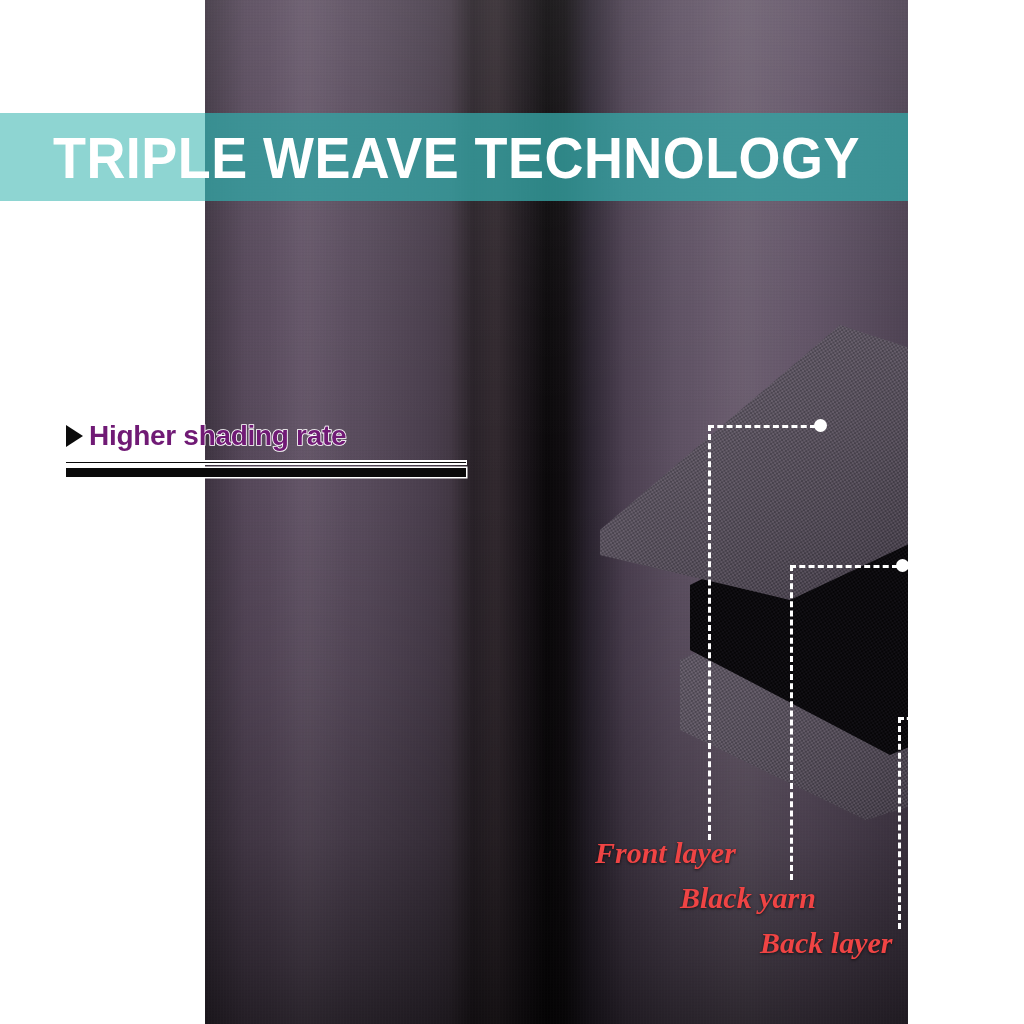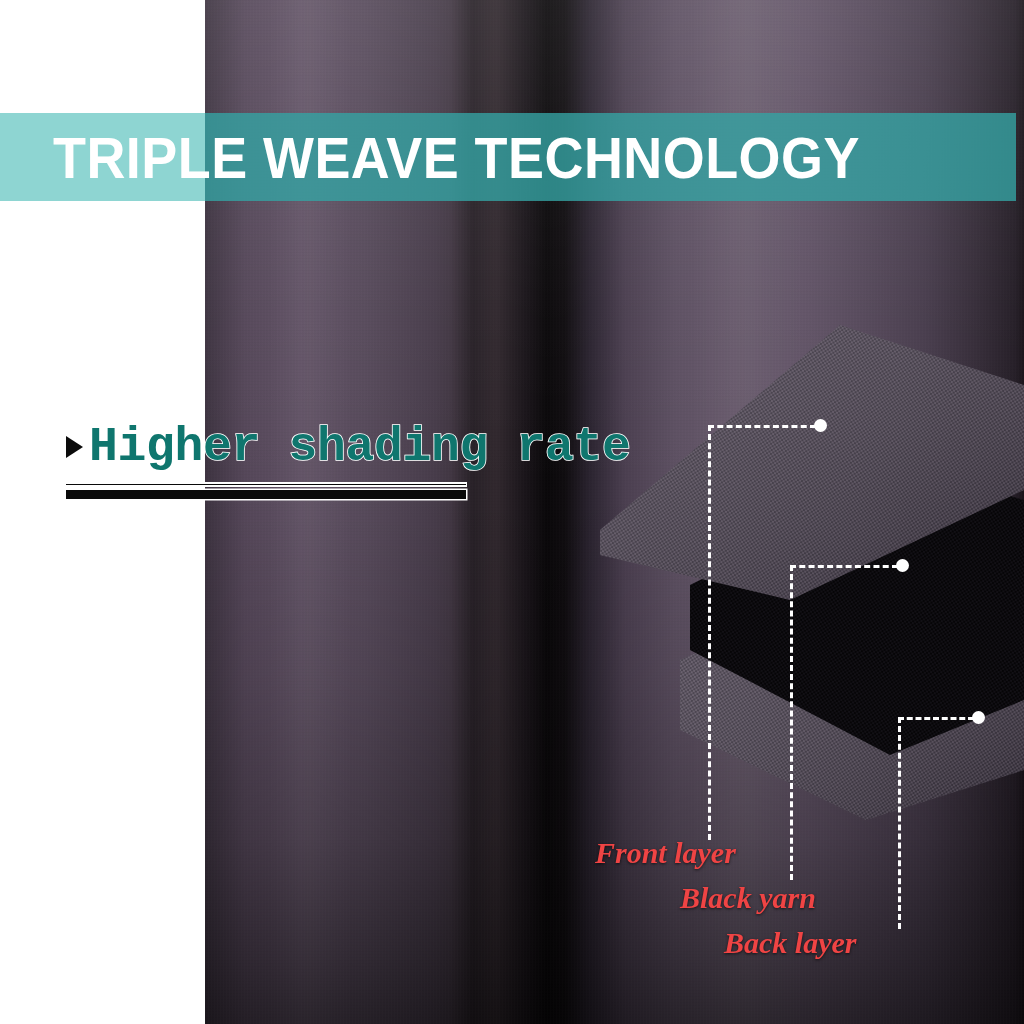--- a/index.html
+++ b/index.html
@@ -1,20 +1,20 @@
 <!DOCTYPE html>
 <html><head>
 <meta charset="utf-8">
 <style>
   * { margin:0; padding:0; box-sizing:border-box; }
   html,body { width:1024px; height:1024px; background:#fff; overflow:hidden; }
 
   #stage {
     position:relative;
-    width:1024px; height:1024px;
+    width:908px; height:1024px;
     background:#ffffff;
     font-family:"Liberation Sans", sans-serif;
     overflow:hidden;
   }
 
   
   .curtain-photo{
     position:absolute; left:205px; top:0; width:819px; height:1024px;
     overflow:hidden;
     background:#4a3f4d;
@@ -102,22 +102,22 @@
   .feature .row{ display:flex; align-items:center; white-space:nowrap; }
   .tri{
     width:0;height:0;
     border-left:17px solid #0b0b0b;
     border-top:11px solid transparent;
     border-bottom:11px solid transparent;
     margin-right:6px;
     filter: drop-shadow(0 0 1.2px #fff);
   }
   .ftext{
-    font-family:Liberation Mono, monospace;
-    font-size:48px; font-weight:bold; color:#0f766e;
+    font-family:Liberation Sans, sans-serif;
+    font-size:28px; font-weight:bold; color:#701a75;
     letter-spacing:-0.3px;
     -webkit-text-stroke:1.6px #ffffff;
     paint-order:stroke fill;
     text-shadow:
       0 0 1px #fff, 0 0 1px #fff;
   }
   .underline{ position:relative; margin-top:9px; }
   .ul-thin{
     height:3px; background:#0a0a0a;
     border-top:1.5px solid #fff; border-bottom:1.5px solid #fff;
@@ -223,15 +223,15 @@
   <span class="layer-label" style="left:595px; top:836px;">Front layer</span>
 
   <span class="dot" style="left:896px; top:559px;"></span>
   <span class="dash-h" style="left:790px; top:565px; width:108px;"></span>
   <span class="dash-v" style="left:790px; top:565px; height:315px;"></span>
   <span class="layer-label" style="left:680px; top:881px;">Black yarn</span>
 
   <span class="dot" style="left:972px; top:711px;"></span>
   <span class="dash-h" style="left:898px; top:717px; width:76px;"></span>
   <span class="dash-v" style="left:898px; top:717px; height:212px;"></span>
-  <span class="layer-label" style="left:724px; top:926px;">Back layer</span>
+  <span class="layer-label" style="left:760px; top:926px;">Back layer</span>
 
 </div>
 
 </body></html>

